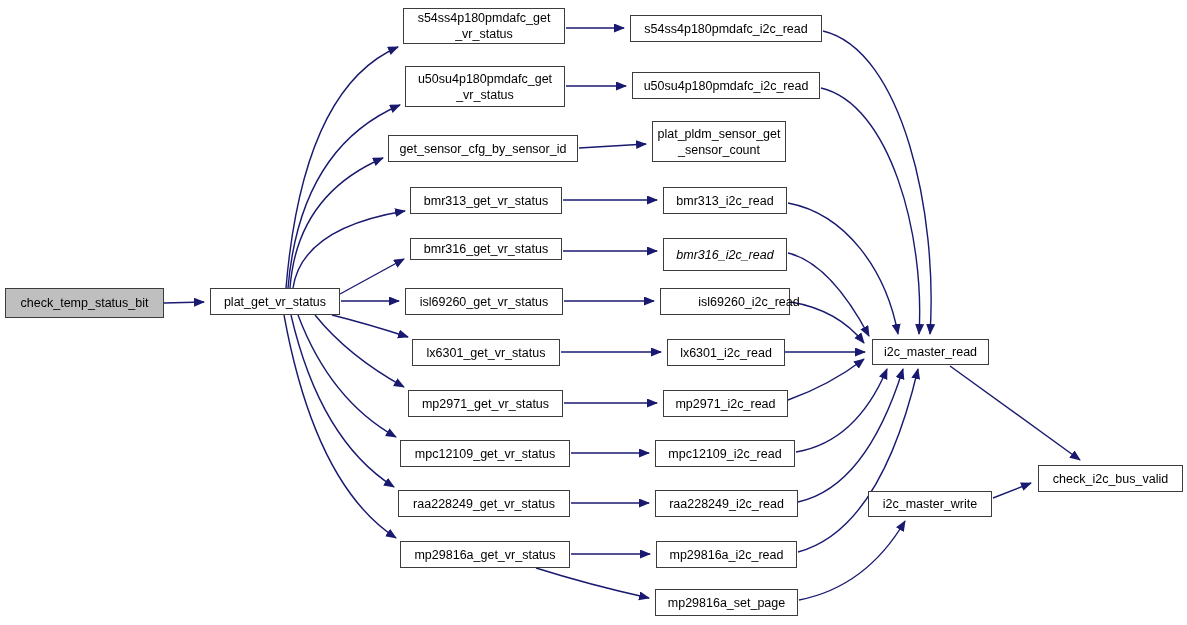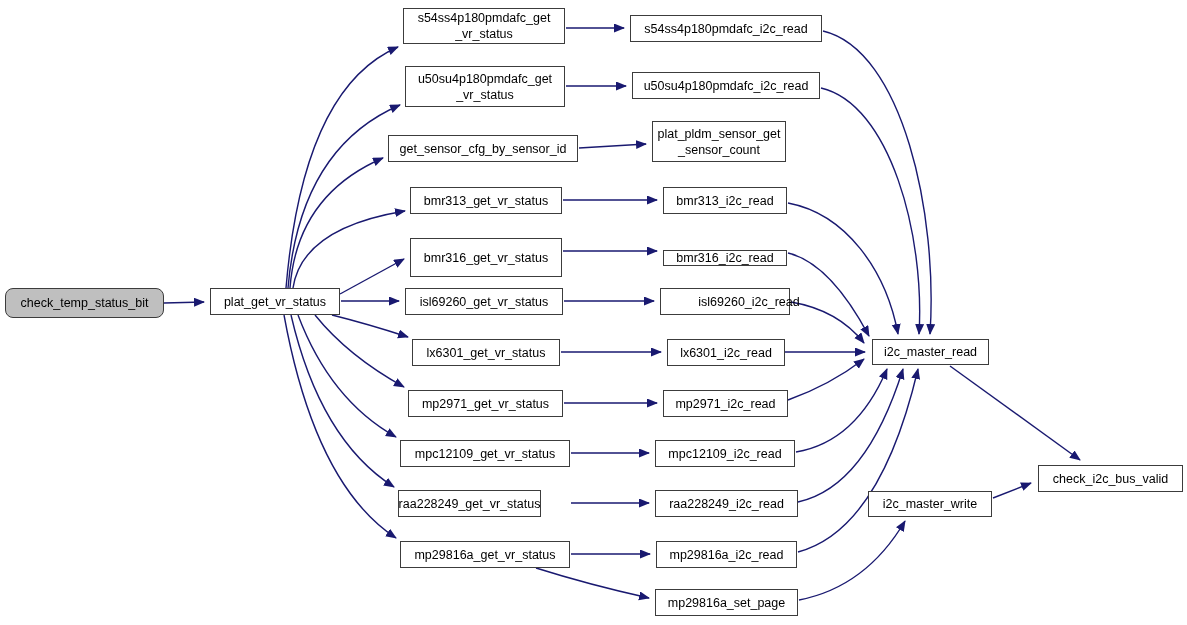--- a/index.html
+++ b/index.html
@@ -19,21 +19,21 @@
     border:1px solid #3c3c3c;
     background:var(--node-fill,#ffffff);
     color:#000000;
     display:flex;flex-direction:column;
     align-items:center;justify-content:center;
     font-size:12.5px;line-height:16px;
     white-space:nowrap;
     text-align:center;
     cursor:pointer;
   }
-  .node.highlight{background:var(--highlight-fill,#bfbfbf);cursor:default;border-radius:8px;}
+  .node.highlight{background:var(--highlight-fill,#bfbfbf);cursor:default;}
   .nline{pointer-events:none;}
 </style>
 </head>
 <body>
 
 <div class="canvas">
   <svg class="edges" viewBox="0 0 1187 625">
     <defs>
       <marker id="arrow" markerUnits="userSpaceOnUse" markerWidth="13" markerHeight="11" refX="10" refY="4.5" orient="auto">
         <path class="arrowhead" d="M0,0 L11,4.5 L0,9 Z"></path>
@@ -93,55 +93,55 @@
       <div class="node" style="left: 405px; top: 66px; width: 160px; height: 41px;">
         <div class="nline">u50su4p180pmdafc_get</div>
         <div class="nline">_vr_status</div>
       </div>
       <div class="node" style="left: 388px; top: 135px; width: 190px; height: 27px;">
         <div class="nline">get_sensor_cfg_by_sensor_id</div>
       </div>
       <div class="node" style="left: 410px; top: 187px; width: 152px; height: 27px;">
         <div class="nline">bmr313_get_vr_status</div>
       </div>
-      <div class="node" style="left: 410px; top: 238px; width: 152px; height: 39px;">
+      <div class="node" style="left: 410px; top: 238px; width: 152px; height: 22px;">
         <div class="nline">bmr316_get_vr_status</div>
       </div>
       <div class="node" style="left: 405px; top: 288px; width: 158px; height: 27px;">
         <div class="nline">isl69260_get_vr_status</div>
       </div>
       <div class="node" style="left: 412px; top: 339px; width: 148px; height: 27px;">
         <div class="nline">lx6301_get_vr_status</div>
       </div>
       <div class="node" style="left: 408px; top: 390px; width: 155px; height: 27px;">
         <div class="nline">mp2971_get_vr_status</div>
       </div>
       <div class="node" style="left: 400px; top: 440px; width: 170px; height: 27px;">
         <div class="nline">mpc12109_get_vr_status</div>
       </div>
-      <div class="node" style="left: 398px; top: 490px; width: 143px; height: 27px;">
+      <div class="node" style="left: 398px; top: 490px; width: 172px; height: 27px;">
         <div class="nline">raa228249_get_vr_status</div>
       </div>
       <div class="node" style="left: 400px; top: 541px; width: 170px; height: 27px;">
         <div class="nline">mp29816a_get_vr_status</div>
       </div>
       <div class="node" style="left: 630px; top: 15px; width: 192px; height: 27px;">
         <div class="nline">s54ss4p180pmdafc_i2c_read</div>
       </div>
       <div class="node" style="left: 632px; top: 72px; width: 188px; height: 27px;">
         <div class="nline">u50su4p180pmdafc_i2c_read</div>
       </div>
       <div class="node" style="left: 652px; top: 121px; width: 134px; height: 41px;">
         <div class="nline">plat_pldm_sensor_get</div>
         <div class="nline">_sensor_count</div>
       </div>
       <div class="node" style="left: 663px; top: 187px; width: 124px; height: 27px;">
         <div class="nline">bmr313_i2c_read</div>
       </div>
-      <div class="node" style="left: 663px; top: 250px; width: 124px; height: 16px;">
+      <div class="node" style="left: 663px; top: 238px; width: 124px; height: 33px; font-style: italic;">
         <div class="nline">bmr316_i2c_read</div>
       </div>
       <div class="node" style="left: 660px; top: 288px; width: 130px; height: 27px; padding-left: 48px;">
         <div class="nline">isl69260_i2c_read</div>
       </div>
       <div class="node" style="left: 667px; top: 339px; width: 118px; height: 27px;">
         <div class="nline">lx6301_i2c_read</div>
       </div>
       <div class="node" style="left: 663px; top: 390px; width: 125px; height: 27px;">
         <div class="nline">mp2971_i2c_read</div>

